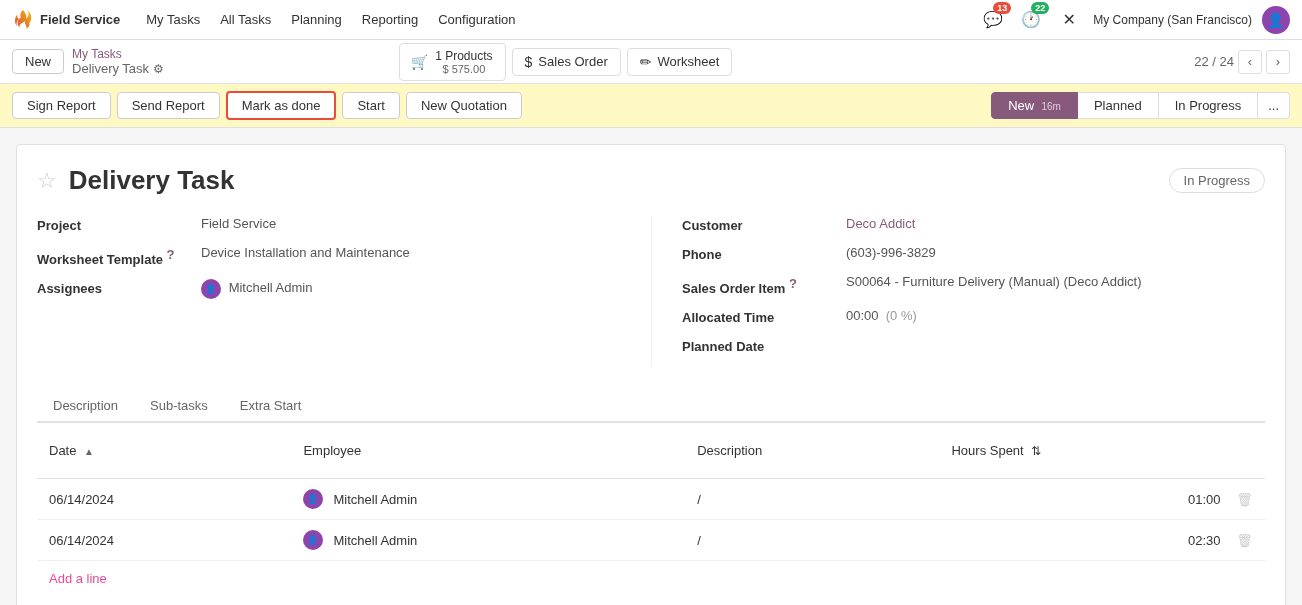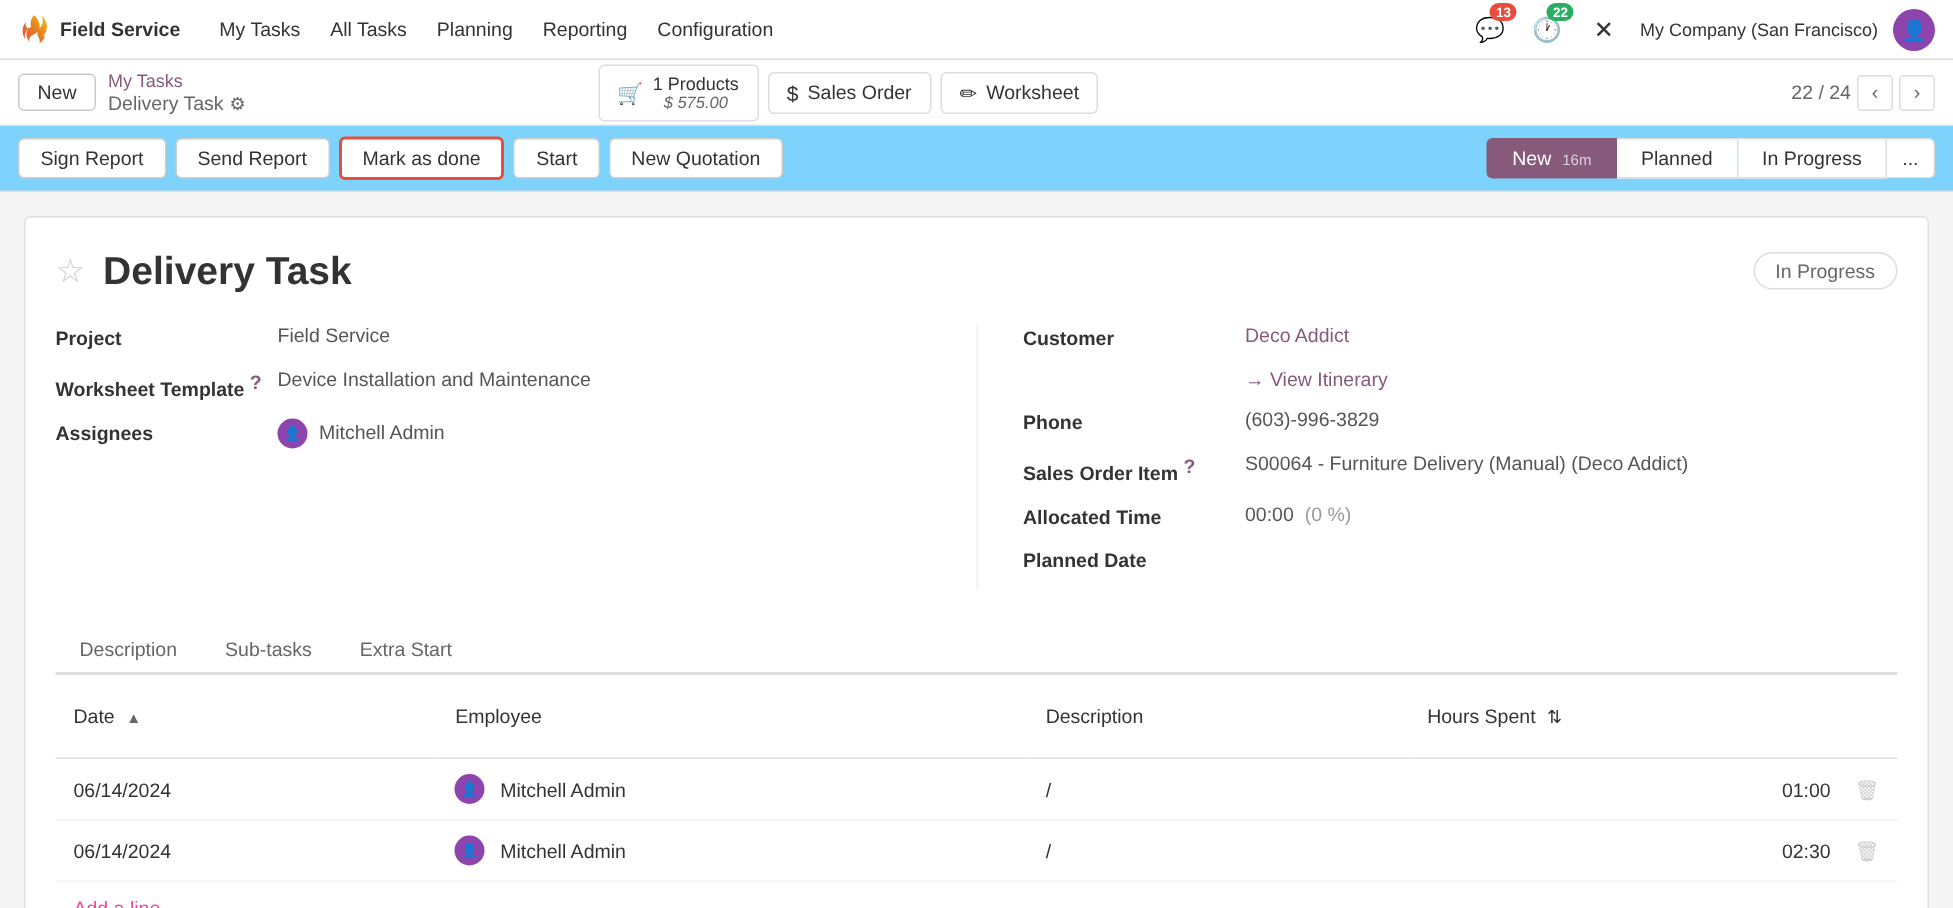--- a/index.html
+++ b/index.html
@@ -25,21 +25,21 @@
     .breadcrumb-bottom { font-size: 12px; color: #666; display: flex; align-items: center; gap: 4px; }
     .gear-icon { color: #666; cursor: pointer; font-size: 12px; }
     .top-buttons { display: flex; align-items: center; gap: 6px; margin: 0 auto; }
     .top-btn { border: 1px solid #ddd; background: white; padding: 5px 12px; border-radius: 4px; cursor: pointer; font-size: 13px; display: flex; align-items: center; gap: 6px; color: #333; }
     .top-btn .btn-icon { font-size: 14px; }
     .products-btn { color: #333; }
     .pagination { display: flex; align-items: center; gap: 4px; font-size: 13px; color: #666; margin-left: auto; }
     .page-nav { border: 1px solid #ddd; background: white; width: 24px; height: 24px; display: flex; align-items: center; justify-content: center; border-radius: 3px; cursor: pointer; }
 
     
-    .action-bar { background: #7dd3fc; border-bottom: 1px solid #e0e0e0; display: flex; align-items: center; padding: 0 12px; height: 44px; gap: 6px; }
+    .action-bar { background: #fef9c3; border-bottom: 1px solid #e0e0e0; display: flex; align-items: center; padding: 0 12px; height: 44px; gap: 6px; }
     .action-btn { border: 1px solid #ccc; background: white; padding: 5px 14px; border-radius: 4px; cursor: pointer; font-size: 13px; color: #333; }
     .action-btn.highlighted { border: 2px solid #e74c3c; font-weight: 500; }
     .status-pipeline { display: flex; align-items: center; margin-left: auto; gap: 0; }
     .status-item { padding: 5px 16px; font-size: 12px; border: 1px solid #ddd; background: white; cursor: pointer; position: relative; }
     .status-item:first-child { border-radius: 4px 0 0 4px; }
     .status-item.active { background: #875a7b; color: white; border-color: #875a7b; border-radius: 4px 0 0 4px; }
     .status-minutes { font-size: 10px; color: #aaa; margin-left: 4px; }
     .status-item.active .status-minutes { color: rgba(255,255,255,0.7); }
     .status-planned { border-left: none; }
     .status-inprogress { border-left: none; }
@@ -50,21 +50,21 @@
     .form-card { background: white; border-radius: 4px; border: 1px solid #e0e0e0; padding: 20px; }
 
     .task-title-row { display: flex; align-items: center; gap: 12px; margin-bottom: 20px; }
     .star-icon { font-size: 22px; color: #ccc; cursor: pointer; }
     .task-title { font-size: 26px; font-weight: 600; color: #333; }
     .status-badge { margin-left: auto; border: 1px solid #ddd; border-radius: 20px; padding: 4px 14px; font-size: 13px; color: #666; }
 
     .form-grid { display: grid; grid-template-columns: 1fr 1fr; gap: 0; }
     .form-left { padding-right: 30px; }
     .form-right { padding-left: 30px; border-left: 1px solid #f0f0f0; }
-    .form-row { display: flex; align-items: flex-start; margin-bottom: 12px; gap: 8px; }
+    .form-row { display: flex; align-items: flex-start; margin-bottom: 12px; gap: 24px; }
     .form-label { font-weight: 600; color: #333; min-width: 140px; font-size: 13px; padding-top: 2px; }
     .form-value { color: #555; font-size: 13px; }
     .form-value.link { color: #875a7b; cursor: pointer; }
 
     .assignee-avatar { width: 20px; height: 20px; border-radius: 50%; background: #8e44ad; display: inline-flex; align-items: center; justify-content: center; color: white; font-size: 9px; margin-right: 4px; vertical-align: middle; }
 
     
     .tabs-section { margin-top: 24px; }
     .tabs-header { display: flex; border-bottom: 2px solid #e0e0e0; gap: 0; }
     .tab { padding: 8px 16px; cursor: pointer; font-size: 13px; color: #666; border-bottom: 2px solid transparent; margin-bottom: -2px; }
@@ -139,21 +139,21 @@
       <span>Delivery Task</span>
       <span class="gear-icon">⚙</span>
     </div>
   </div>
 
   <div class="top-buttons">
     <button class="top-btn products-btn">
       <span class="btn-icon">🛒</span>
       <span>
         <div style="font-size:12px; font-weight:500;">1 Products</div>
-        <div style="font-size:11px; color:#666;font-style:italic;">$ 575.00</div>
+        <div style="font-size:11px; color:#666;">$ 575.00</div>
       </span>
     </button>
     <button class="top-btn">
       <span class="btn-icon">$</span>
       <span>Sales Order</span>
     </button>
     <button class="top-btn">
       <span class="btn-icon">✏</span>
       <span>Worksheet</span>
     </button>
@@ -218,26 +218,20 @@
             <span class="assignee-avatar">👤</span>
             <span>Mitchell Admin</span>
           </span>
         </div>
       </div>
 
       <div class="form-right">
         <div class="form-row">
           <span class="form-label">Customer</span>
           <span class="form-value link">Deco Addict</span>
-        </div>
-        <div class="form-row">
-          <span class="form-label"></span>
-          <span class="form-value link">
-            <span style="color:#875a7b;">→ </span><span>View Itinerary</span>
-          </span>
         </div>
         <div class="form-row">
           <span class="form-label">Phone</span>
           <span class="form-value">(603)-996-3829</span>
         </div>
         <div class="form-row">
           <span class="form-label">
             <span>Sales Order Item</span>
             <sup style="color:#875a7b; cursor:pointer;">?</sup>
           </span>

